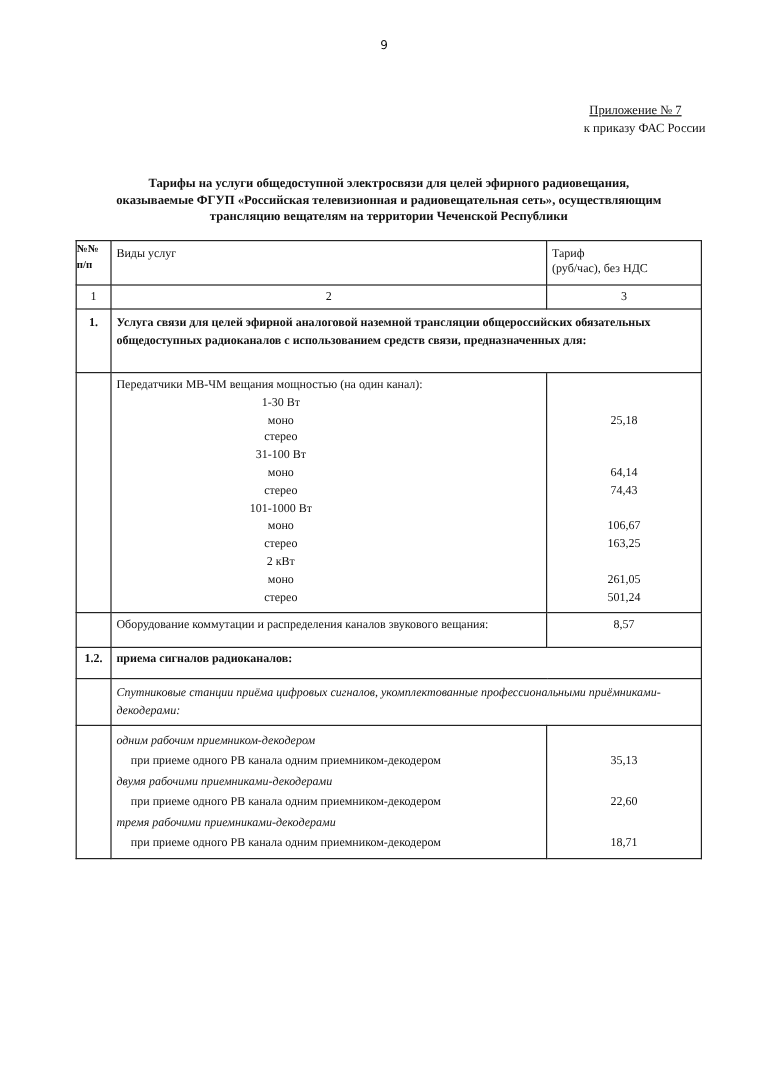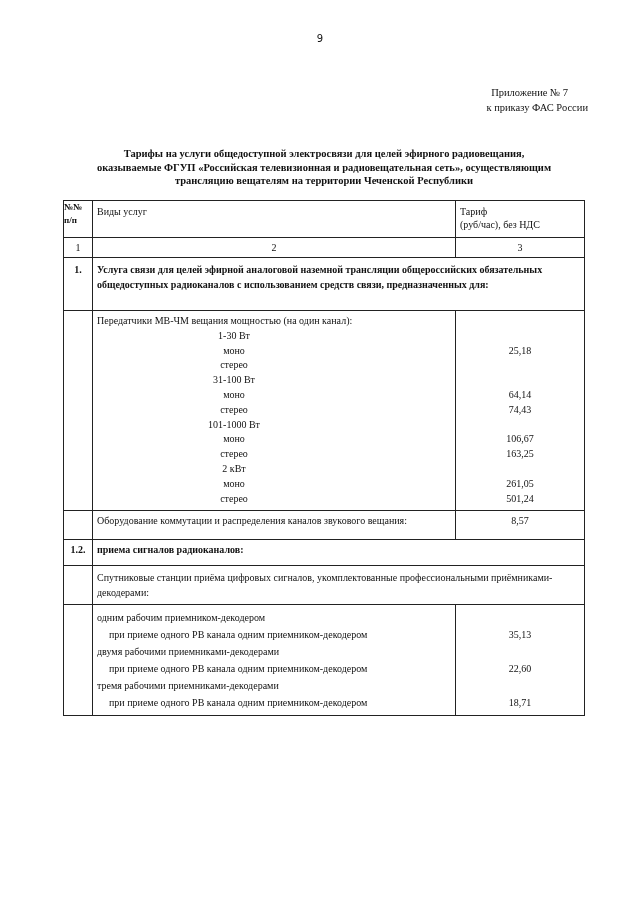--- a/index.html
+++ b/index.html
@@ -1,44 +1,44 @@
 <!DOCTYPE html>
 <html><head>
 <meta charset="utf-8">
 <style>
   html, body { margin: 0; padding: 0; background: #ffffff; }
   body { width: 640px; height: 905px; position: relative; overflow: hidden;
          font-family: "Liberation Serif", serif; color: #111; }
   .page-num { position: absolute; top: 33px; left: 0; width: 640px; text-align: center;
               font-family: "DejaVu Sans", sans-serif; font-size: 10px; }
   .appendix { position: absolute; top: 85px; right: 38px; text-align: right; font-size: 10.5px; line-height: 15px; }
-  .appendix .l1 { padding-right: 34px; }
+  .appendix .l1 { padding-right: 34px; text-decoration: underline; }
   .appendix .l2 { padding-right: 14px; }
   .appendix .l3 { padding-right: 0px; }
   .hand { font-family: "DejaVu Sans", sans-serif; font-style: italic; font-size: 13px; letter-spacing: 1px; }
   .title { position: absolute; top: 147px; left: 60px; width: 528px; text-align: center;
            font-weight: bold; font-size: 10.5px; line-height: 13.5px; }
   table.tariff { position: absolute; top: 200px; left: 63px; width: 522px;
                  border-collapse: collapse; font-size: 10px; }
   table.tariff td { border: 1.2px solid #222; padding: 4px 4px; vertical-align: top; }
   .c1 { width: 20px; text-align: center; font-weight: bold; }
   .c3 { width: 120px; text-align: center; }
   .hdr td { height: 28px; line-height: 13px; vertical-align: middle; text-align: left; }
   .hdr .c1 { font-weight: bold; font-size: 9px; padding: 0; }
   .num td { height: 11px; line-height: 11px; text-align: center; }
   .num .c1 { font-weight: normal; }
   .sec1 td { height: 44px; vertical-align: middle; font-weight: bold; line-height: 15px; }
   .sub td { height: 17px; vertical-align: middle; font-weight: bold; }
   .tx-desc { padding-top: 3px !important; line-height: 14.8px; margin-left: 47px; }
   .tx-desc .lvl { text-align: center; padding-right: 80px; }
   .tx-val { line-height: 14.8px; padding-top: 3px !important; }
   .eq td { height: 20px; vertical-align: middle; }
-  .sat td { line-height: 15px; padding-top: 3px; padding-bottom: 3px; }
+  .sat td { line-height: 15px; padding-top: 3px; padding-bottom: 3px; font-style: italic; }
   .rcv td { line-height: 17px; }
-  .rcv .it { }
+  .rcv .it { font-style: italic; }
   .rcv .ind { padding-left: 12px; }
   .rcv .c3 { vertical-align: top; }
 </style>
 </head>
 <body>
 
 <div class="page-num">9</div>
 
 <div class="appendix">
   <div class="l1">Приложение № 7</div>

